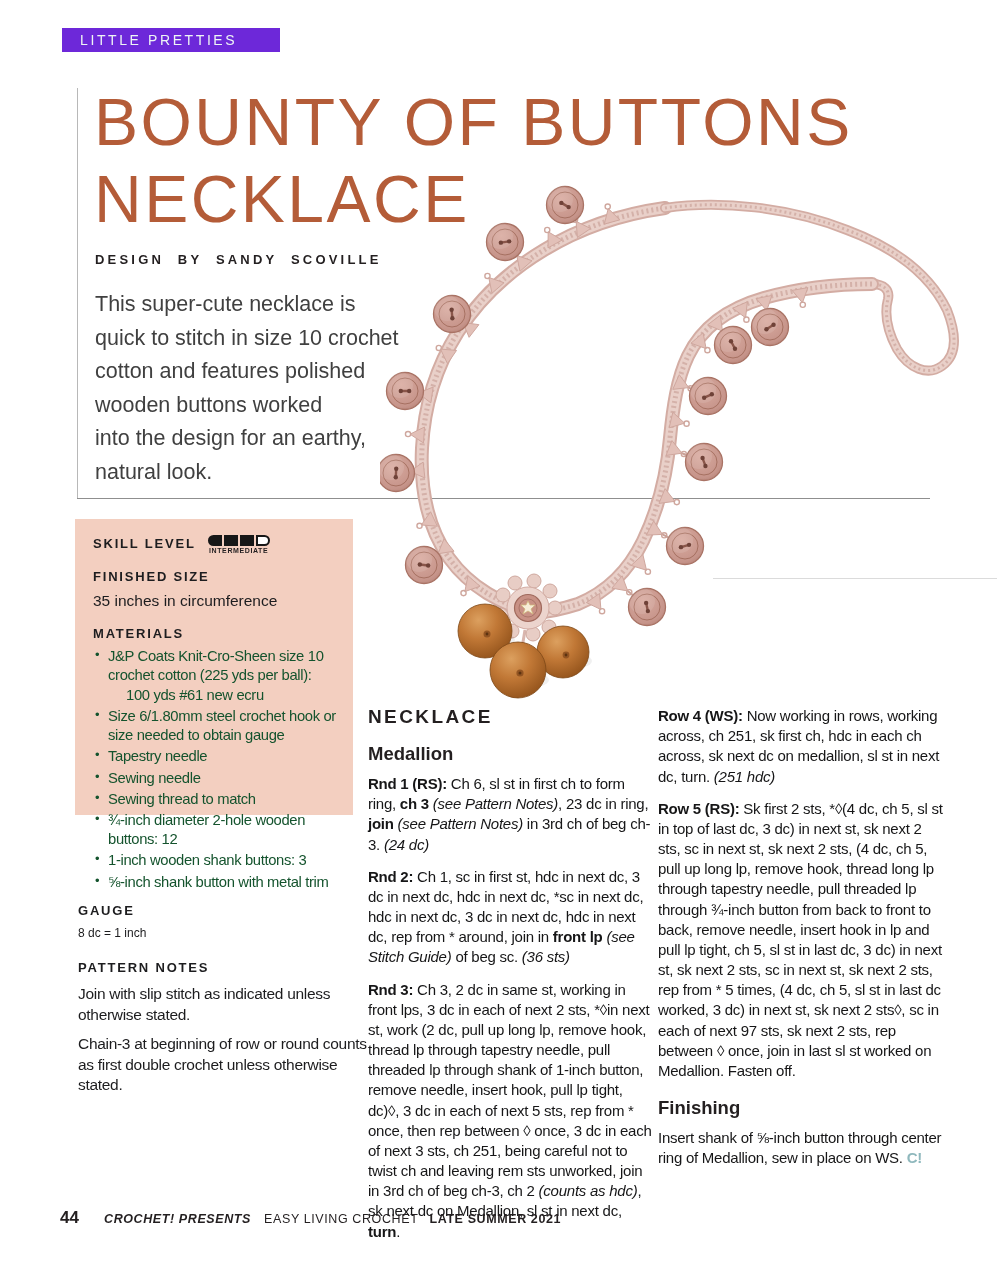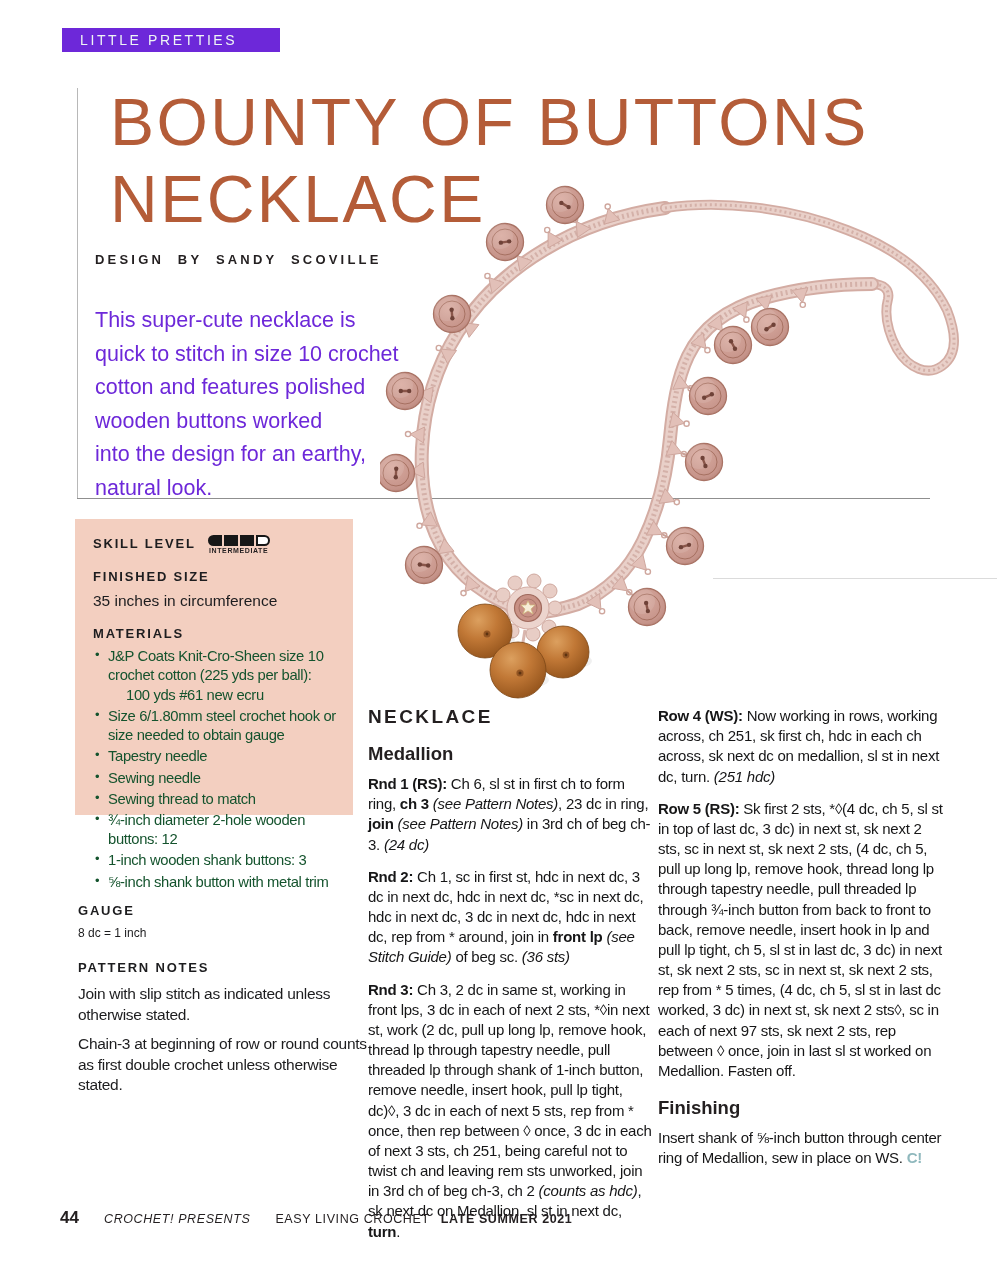--- a/index.html
+++ b/index.html
@@ -11,25 +11,25 @@
           color:#eef5f5;font-size:14px;letter-spacing:2.6px;line-height:24px;padding-left:18px;
           box-sizing:border-box;font-weight:400;}
 
   
   .vrule{position:absolute;left:77px;top:88px;width:1px;height:411px;background:#b8b8b8;}
   .hrule{position:absolute;left:77px;top:498px;width:853px;height:1px;background:#8f8f8f;}
   .hrule2{position:absolute;left:713px;top:578px;width:284px;height:1px;background:#bdbdbd;opacity:.55;}
 
   
   .title{position:absolute;left:94px;top:84px;color:#b45c38;font-weight:300;
-         font-size:66px;line-height:1.17;letter-spacing:2.5px;margin-left:16px;}
+         font-size:66px;line-height:1.17;letter-spacing:2.5px;}
   .byline{position:absolute;left:95px;top:252px;font-size:13px;font-weight:bold;
           letter-spacing:3.2px;word-spacing:7px;color:#231f20;}
   .intro{position:absolute;left:95px;top:288px;width:360px;font-size:21.5px;line-height:1.56;
-         color:#6d28d9;white-space:pre-line;margin-top:16px;}
+         color:#404040;white-space:pre-line;}
 
   
   .photo{position:absolute;left:380px;top:110px;width:617px;height:600px;}
   .band-base{fill:none;stroke:#d3aca3;stroke-linecap:round;}
   .band-mid{fill:none;stroke:#e9d0c9;stroke-linecap:round;}
   .band-tex{fill:none;stroke:#c2988e;stroke-dasharray:2 3;opacity:.55;}
 
   
   .matbox{position:absolute;left:75px;top:519px;width:278px;height:296px;background:#f3cfc0;
           box-sizing:border-box;padding:17px 16px 0 18px;}
@@ -65,21 +65,21 @@
   .col h3.later{margin-top:16px;}
   .col p.instr{font-size:15px;line-height:1.345;letter-spacing:-0.25px;margin:0 0 12px 0;color:#161617;}
   .seg-b{font-weight:bold;}
   .seg-i{font-style:italic;}
   .seg-accent{font-weight:bold;color:#8fb8bd;}
 
   
   .footer{position:absolute;left:0;top:1208px;width:997px;font-size:12.5px;}
   .pagenum{position:absolute;left:60px;top:0;font-size:17px;font-weight:bold;}
   .footer-line{position:absolute;left:104px;top:4px;letter-spacing:.6px;white-space:nowrap;}
-  .f-mag{font-weight:normal;font-style:italic;margin-right:21px;}
+  .f-mag{font-weight:bold;font-style:italic;margin-right:9px;}
   .f-series{margin-right:7px;}
   .f-issue{font-weight:bold;}
 </style>
 </head>
 <body>
 
 <div class="page">
 
   <div class="banner">LITTLE PRETTIES</div>
   <div class="vrule"></div>

